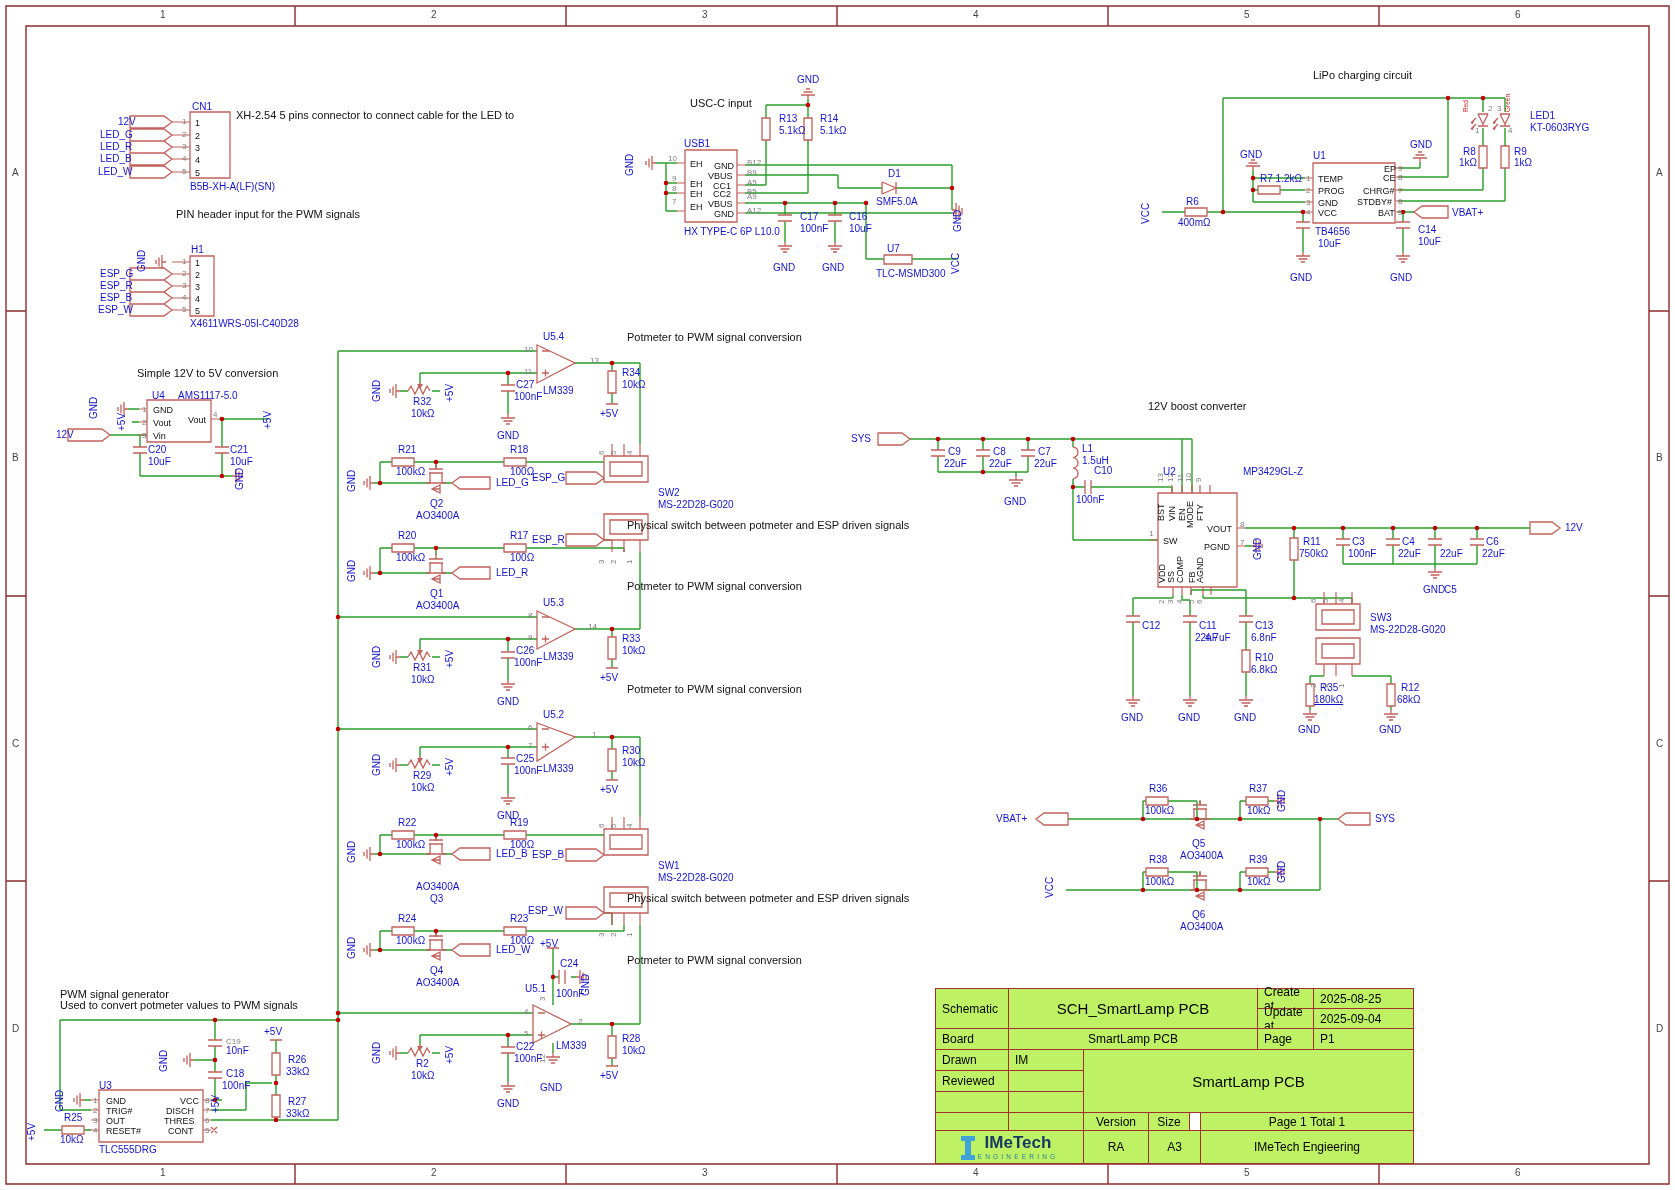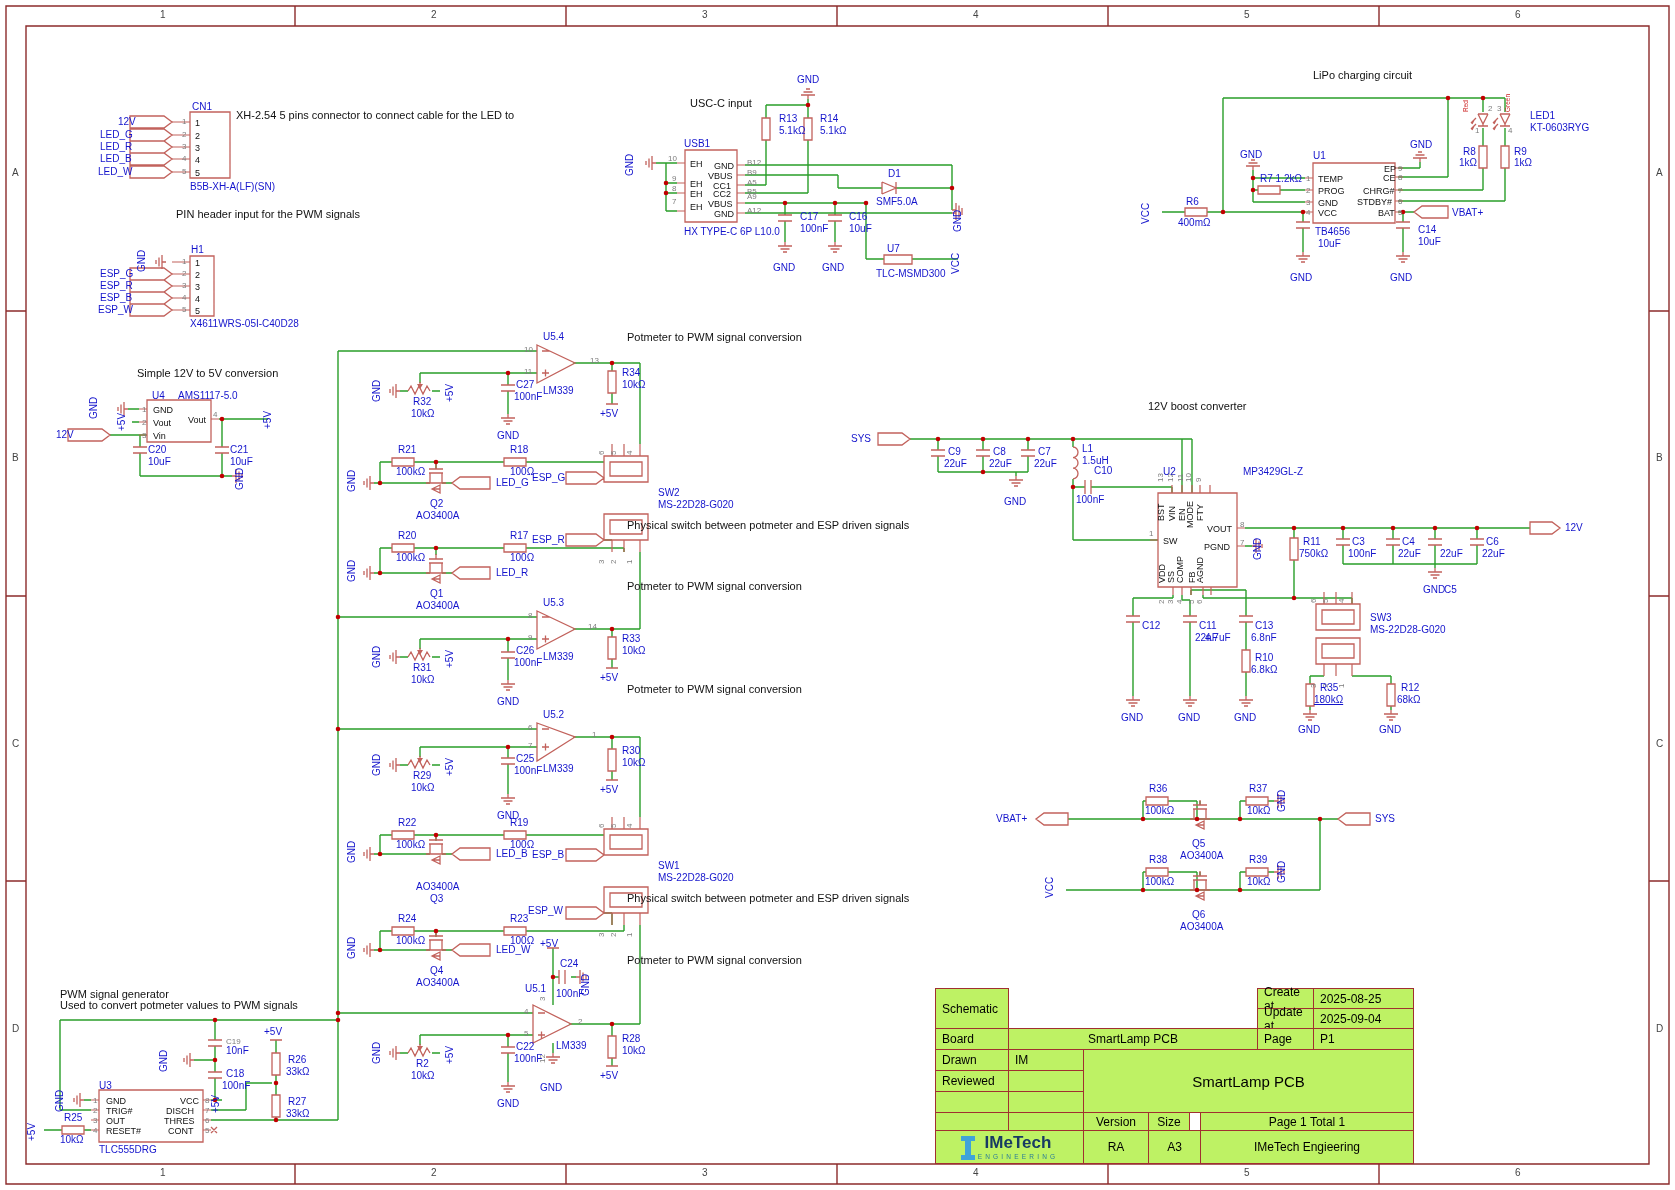--- a/index.html
+++ b/index.html
@@ -458,20 +458,23 @@
       <span class="fr" style="left: 12px; top: 738px;">C</span>
       <span class="fr" style="left: 1656px; top: 738px;">C</span>
       <span class="fr" style="left: 12px; top: 1023px;">D</span>
       <span class="fr" style="left: 1656px; top: 1023px;">D</span>
     </div>
 
   <div id="tb">
     <div class="cell" style="left:0;top:0;width:74px;height:41px">
         <span>Schematic</span>
       </div>
+    <div class="cell c big" style="left:73px;top:0;width:250px;height:41px">
+        <span>SCH_SmartLamp PCB</span>
+      </div>
     <div class="cell" style="left:322px;top:0;width:57px;height:21px">
         <span>Create at</span>
       </div>
     <div class="cell" style="left:378px;top:0;width:101px;height:21px">
         <span>2025-08-25</span>
       </div>
     <div class="cell" style="left:322px;top:20px;width:57px;height:21px">
         <span>Update at</span>
       </div>
     <div class="cell" style="left:378px;top:20px;width:101px;height:21px">

